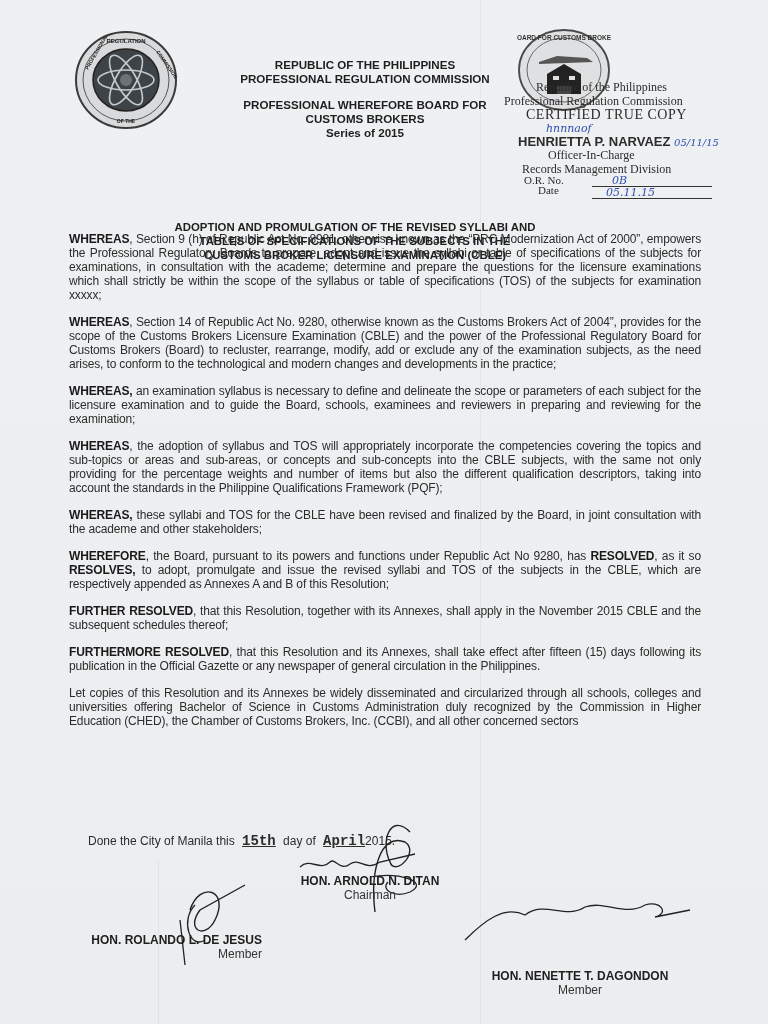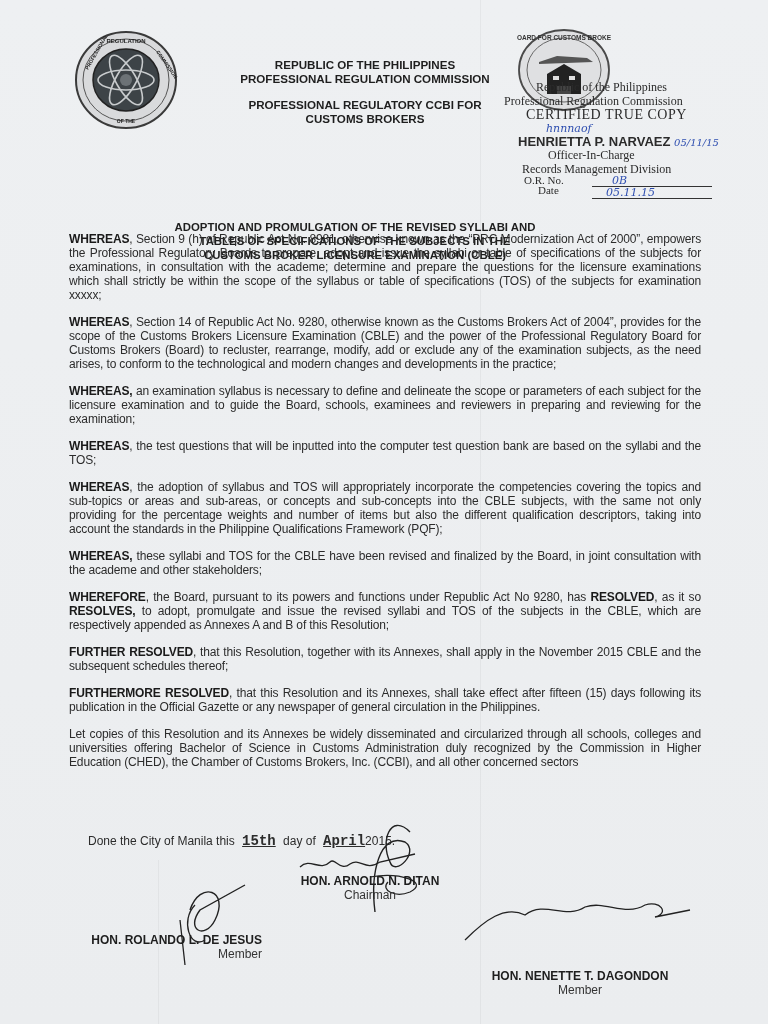--- a/index.html
+++ b/index.html
@@ -76,22 +76,23 @@
       <rect x="36" y="48" width="6" height="4" fill="#ddd"></rect>
       <rect x="52" y="48" width="6" height="4" fill="#ddd"></rect>
       <rect x="40" y="58" width="14" height="8" fill="#444"></rect>
     </svg>
   </div>
 
   <div class="header">
     <div>REPUBLIC OF THE PHILIPPINES</div>
     <div>PROFESSIONAL REGULATION COMMISSION</div>
     <div class="gap"></div>
-    <div>PROFESSIONAL REGULATORY CCBI FOR</div>
+    <div>PROFESSIONAL WHEREFORE BOARD FOR</div>
     <div>CUSTOMS BROKERS</div>
+    <div>Series of 2015</div>
   </div>
 
   <div class="certified">
     <div class="l1">Republic of the Philippines</div>
     <div class="l2">Professional Regulation Commission</div>
     <div class="l3">CERTIFIED TRUE COPY</div>
     <div class="ink" style="position:absolute;left:46px;top:42px;font-size:11px;">hnnnaof</div>
     <div class="name">
       <span>HENRIETTA P. NARVAEZ</span>
       <span class="ink" style="font-size:10px;font-weight:normal;">05/11/15</span>
@@ -109,21 +110,20 @@
   <div class="title">
     <div>ADOPTION AND PROMULGATION OF THE REVISED SYLLABI AND</div>
     <div>TABLES OF SPECIFICATIONS OF THE SUBJECTS IN THE</div>
     <div>CUSTOMS BROKER LICENSURE EXAMINATION (CBLE)</div>
   </div>
 
   <div class="body">
     <p><b>WHEREAS</b><span>, Section 9 (h) of Republic Act No. 8981, otherwise known as the “PRC Modernization Act of 2000”, empowers the Professional Regulatory Boards to prepare, adopt and issue the syllabi or table of specifications of the subjects for examinations, in consultation with the academe; determine and prepare the questions for the licensure examinations which shall strictly be within the scope of the syllabus or table of specifications (TOS) of the subjects for examination xxxxx;</span></p>
     <p><b>WHEREAS</b><span>, Section 14 of Republic Act No. 9280, otherwise known as the Customs Brokers Act of 2004”, provides for the scope of the Customs Brokers Licensure Examination (CBLE) and the power of the Professional Regulatory Board for Customs Brokers (Board) to recluster, rearrange, modify, add or exclude any of the examination subjects, as the need arises, to conform to the technological and modern changes and developments in the practice;</span></p>
     <p><b>WHEREAS,</b><span> an examination syllabus is necessary to define and delineate the scope or parameters of each subject for the licensure examination and to guide the Board, schools, examinees and reviewers in preparing and reviewing for the examination;</span></p>
-    <p><b>WHEREAS</b><span>, the test questions that will be inputted into the computer test question bank are based on the syllabi and the TOS;</span></p>
     <p><b>WHEREAS</b><span>, the adoption of syllabus and TOS will appropriately incorporate the competencies covering the topics and sub-topics or areas and sub-areas, or concepts and sub-concepts into the CBLE subjects, with the same not only providing for the percentage weights and number of items but also the different qualification descriptors, taking into account the standards in the Philippine Qualifications Framework (PQF);</span></p>
     <p><b>WHEREAS,</b><span> these syllabi and TOS for the CBLE have been revised and finalized by the Board, in joint consultation with the academe and other stakeholders;</span></p>
     <p><b>WHEREFORE</b><span>, the Board, pursuant to its powers and functions under Republic Act No 9280, has </span><b>RESOLVED</b><span>, as it so </span><b>RESOLVES,</b><span> to adopt, promulgate and issue the revised syllabi and TOS of the subjects in the CBLE, which are respectively appended as Annexes A and B of this Resolution;</span></p>
     <p><b>FURTHER RESOLVED</b><span>, that this Resolution, together with its Annexes, shall apply in the November 2015 CBLE and the subsequent schedules thereof;</span></p>
     <p><b>FURTHERMORE RESOLVED</b><span>, that this Resolution and its Annexes, shall take effect after fifteen (15) days following its publication in the Official Gazette or any newspaper of general circulation in the Philippines.</span></p>
     <p>Let copies of this Resolution and its Annexes be widely disseminated and circularized through all schools, colleges and universities offering Bachelor of Science in Customs Administration duly recognized by the Commission in Higher Education (CHED), the Chamber of Customs Brokers, Inc. (CCBI), and all other concerned sectors</p>
   </div>
 
   <div class="done">
     <span>Done the City of Manila this</span>

